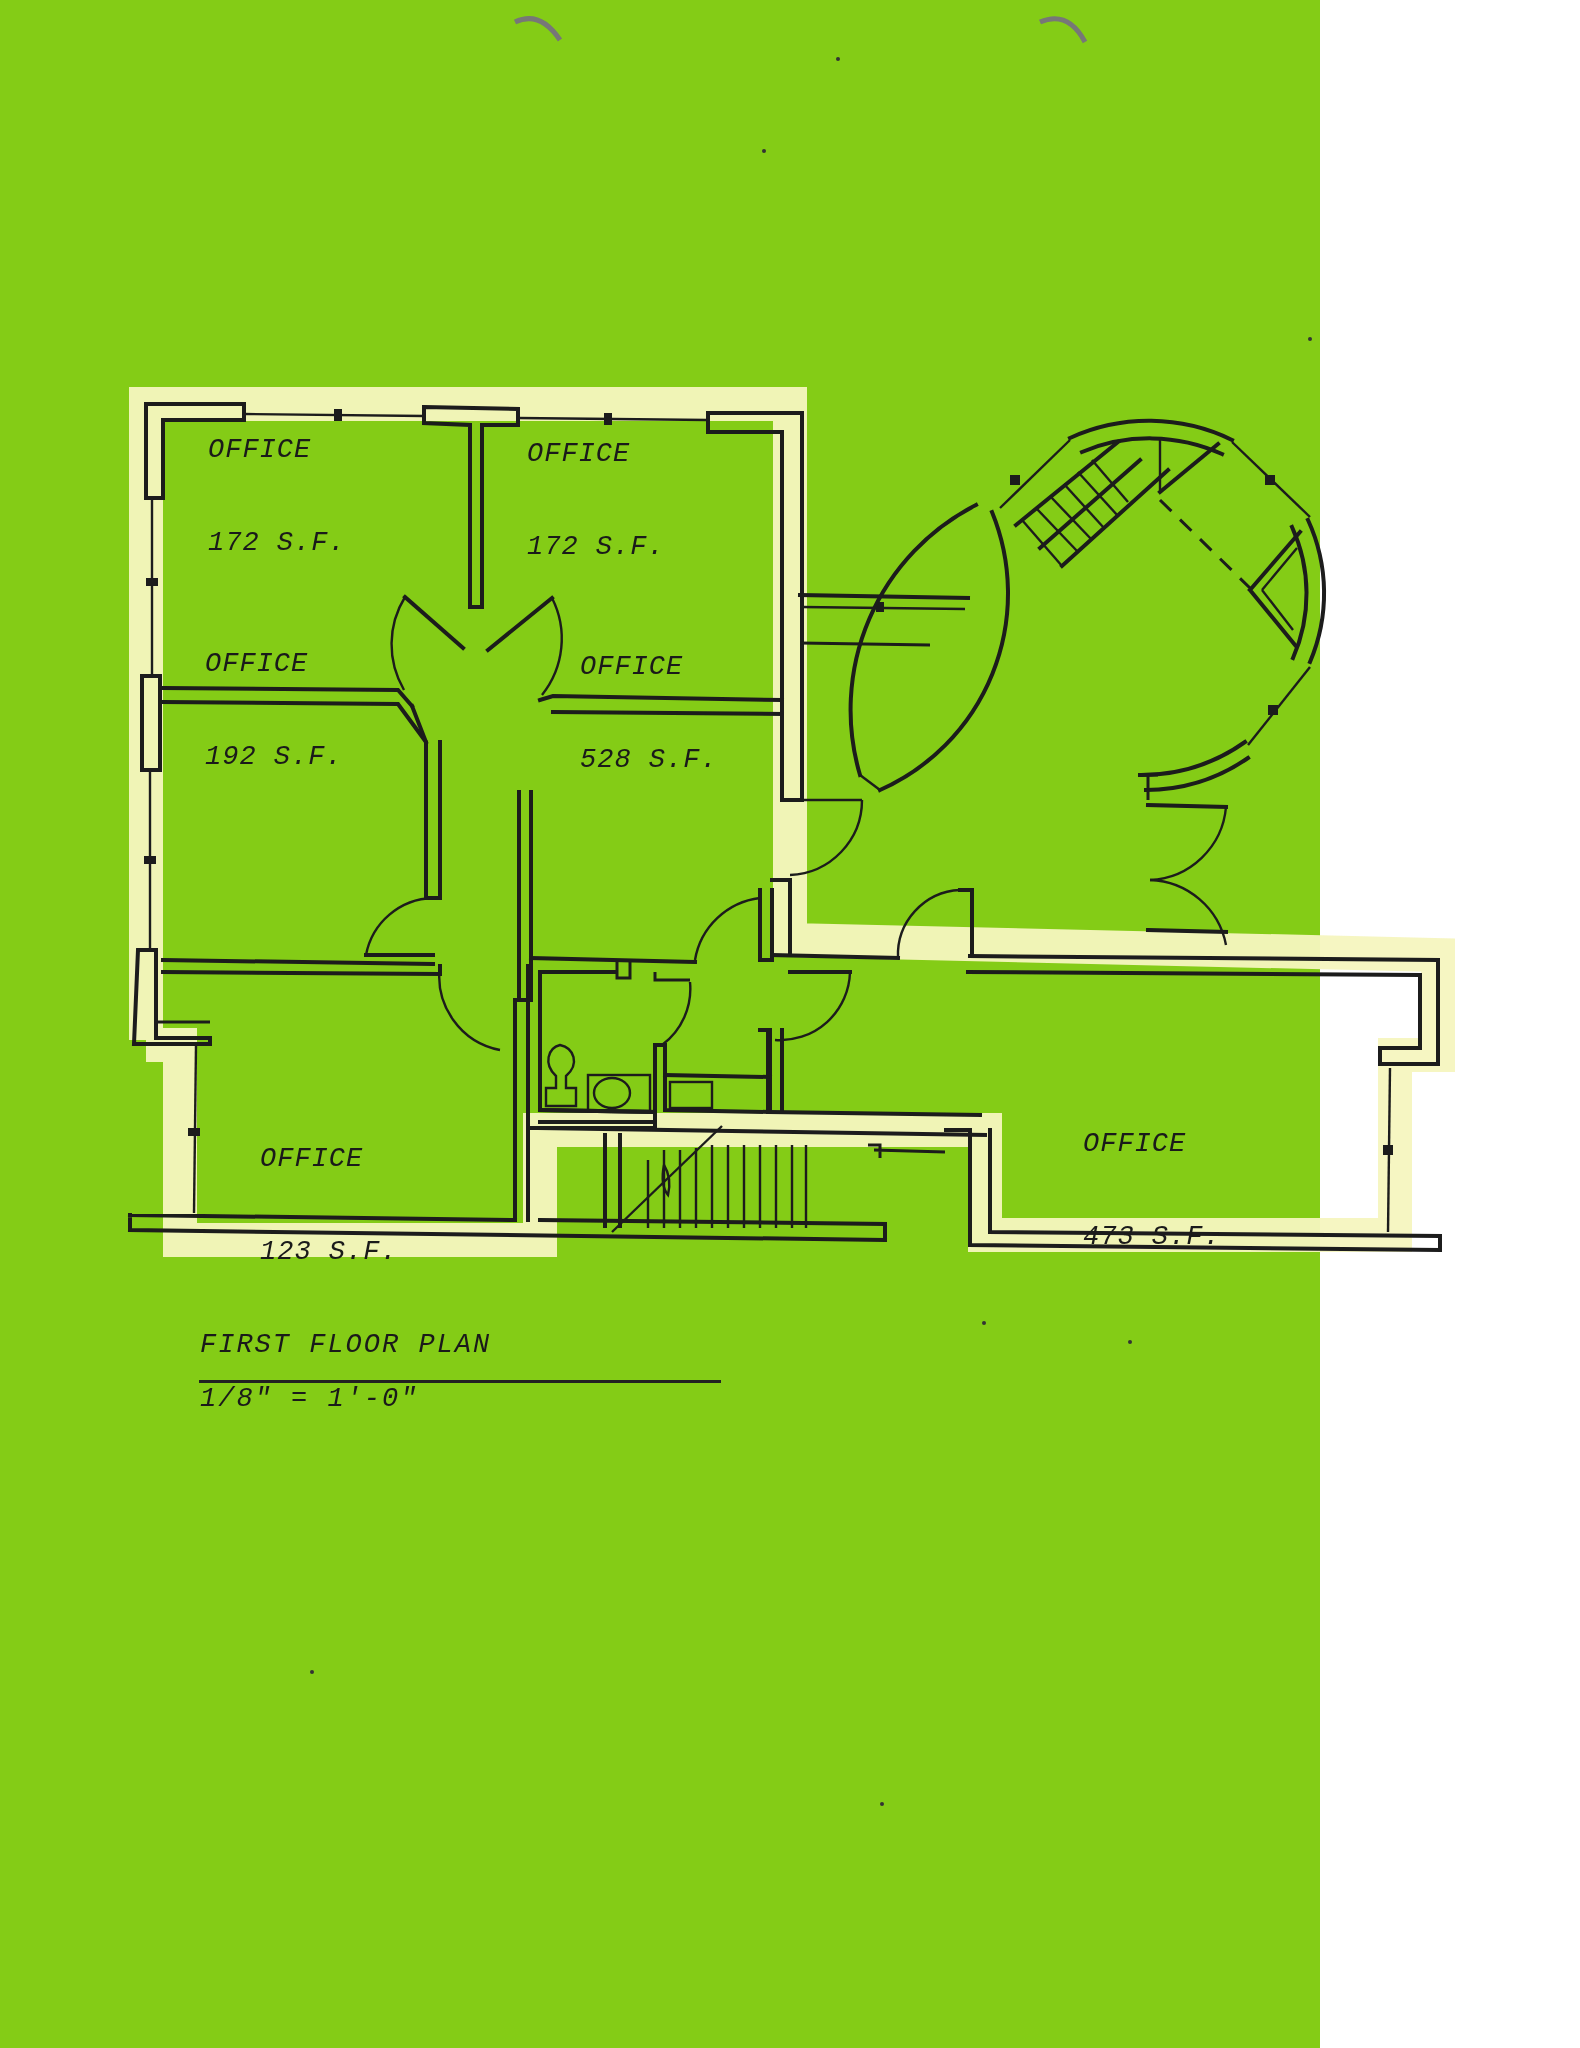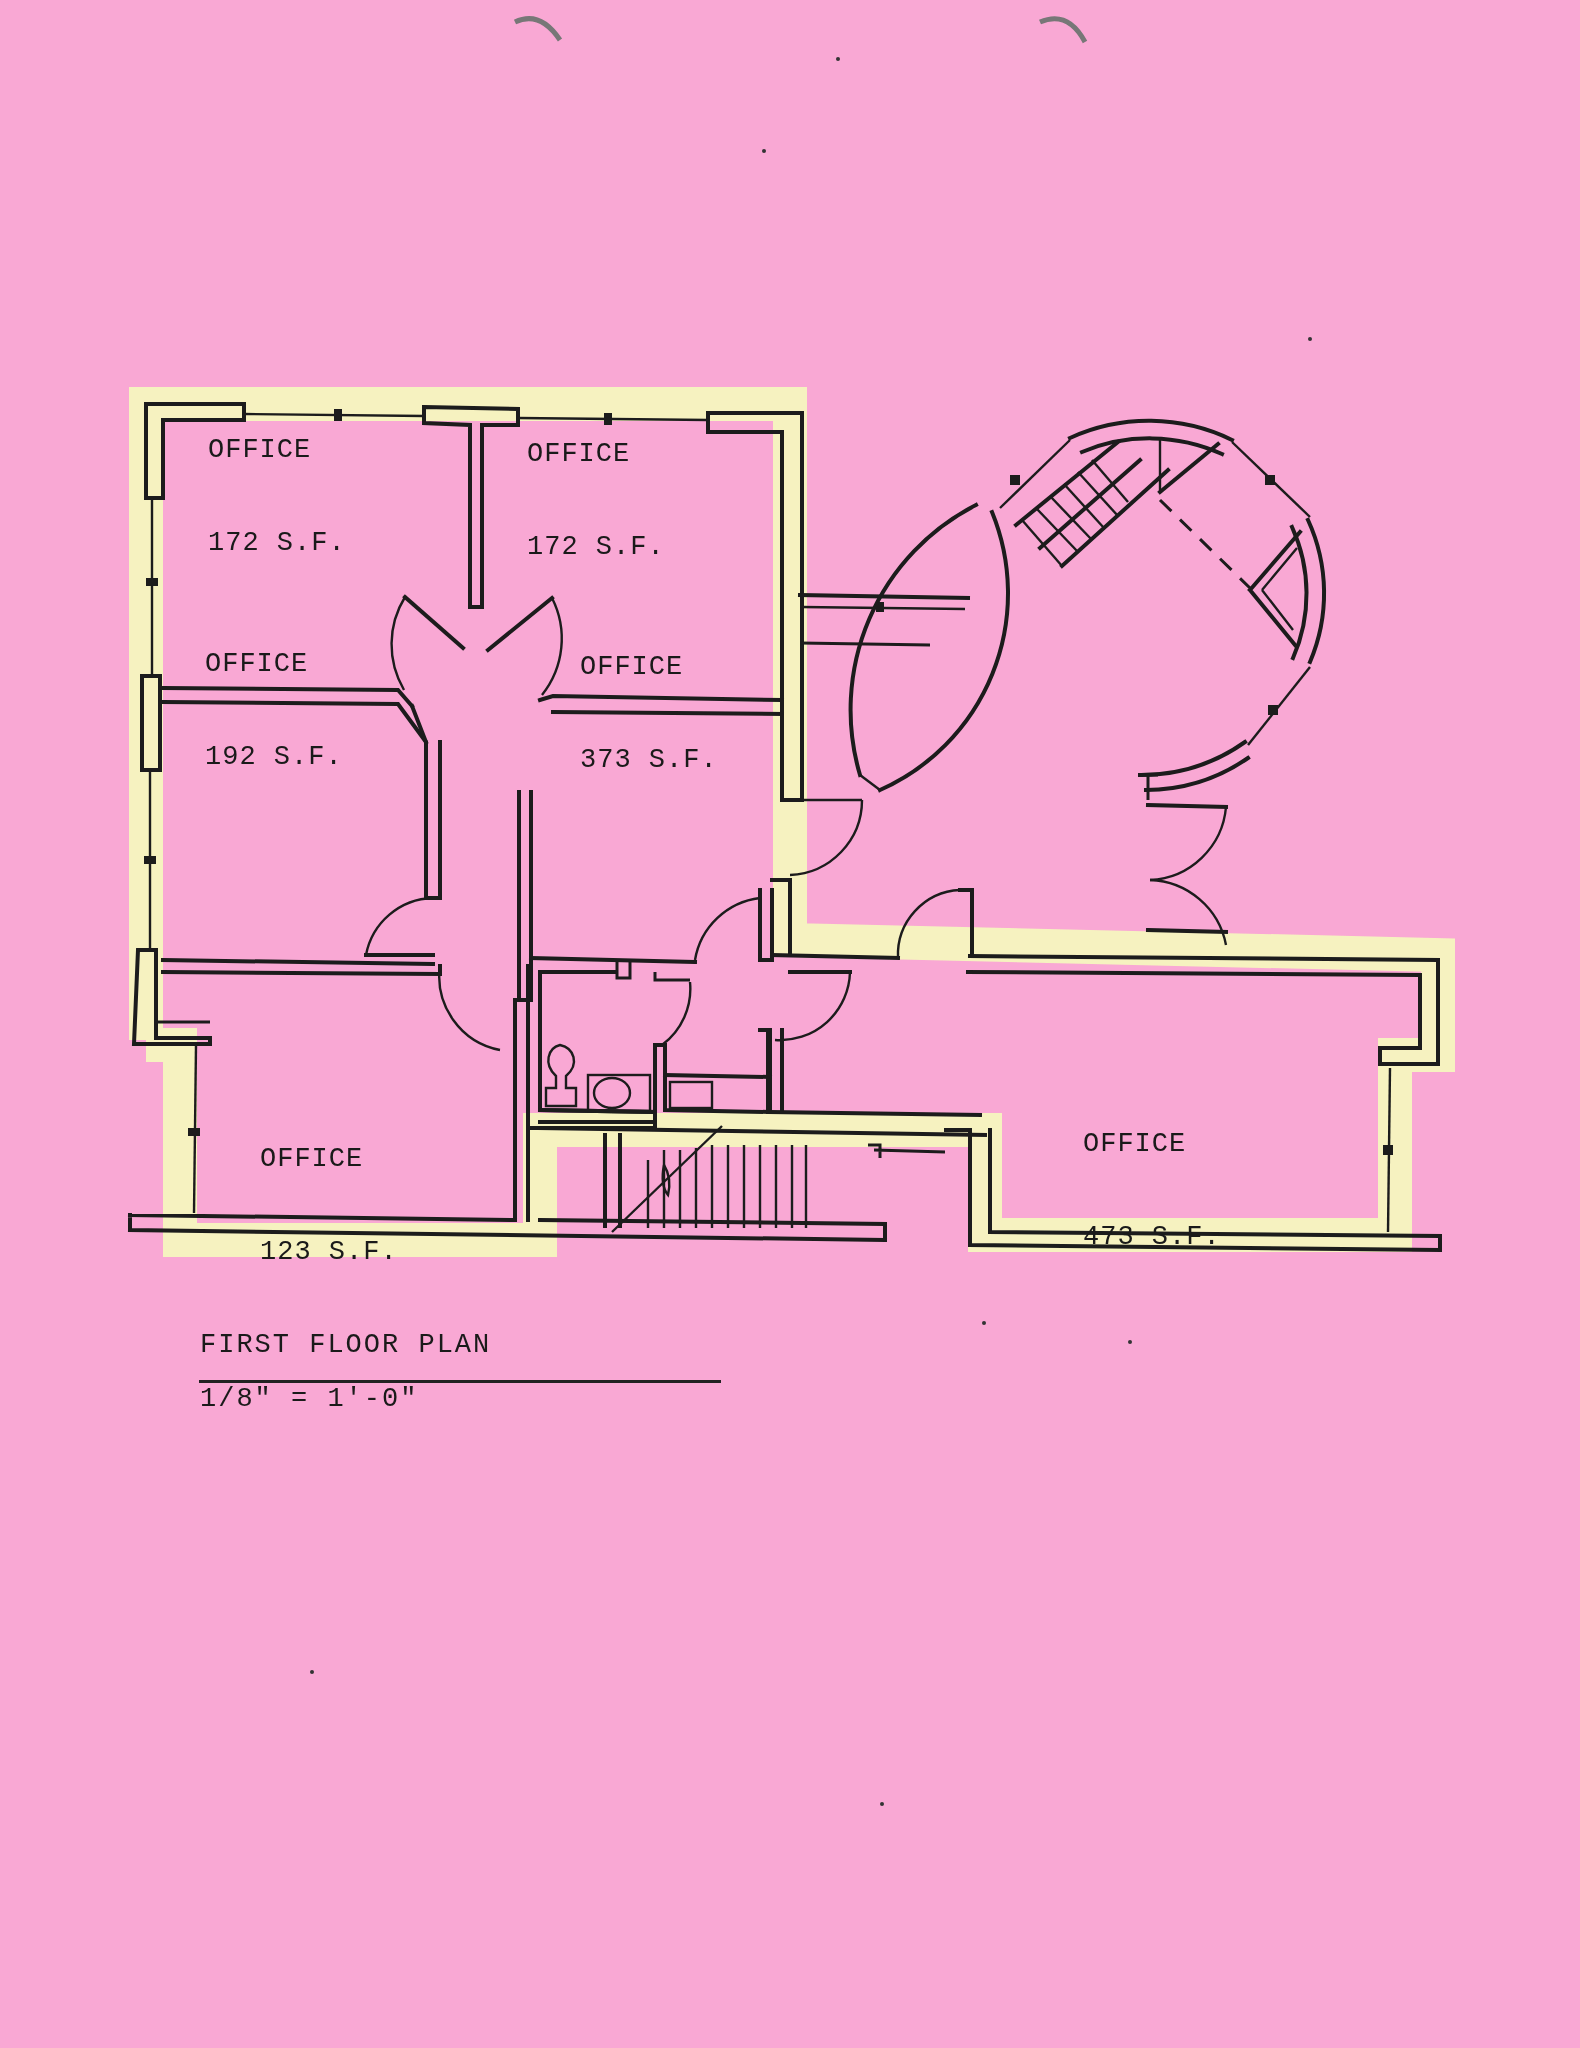--- a/index.html
+++ b/index.html
@@ -1,17 +1,17 @@
 <!DOCTYPE html>
 <html><head>
 <meta charset="utf-8">
 <style>
   html, body { margin: 0; padding: 0; background: #ffffff; }
   body { width: 1580px; height: 2048px; position: relative; overflow: hidden; }
-  .page { position: absolute; left: 0; top: 0; width: 1580px; height: 2048px; background: #f9a8d4; }
+  .page { position: absolute; left: 0; top: 0; width: 1320px; height: 2048px; background: #84cc16; font-style: italic; }
   svg.plan { position: absolute; left: 0; top: 0; }
   .w { fill: none; stroke: #1c1c1c; stroke-width: 4; stroke-linecap: square; stroke-linejoin: miter; }
   .wt { fill: none; stroke: #1c1c1c; stroke-width: 3; }
   .thin { fill: none; stroke: #1c1c1c; stroke-width: 2.4; }
   .dash { fill: none; stroke: #1c1c1c; stroke-width: 3; stroke-dasharray: 16 12; }
   .blk { fill: #1c1c1c; }
   .hl { fill: none; stroke: #f6f5bf; stroke-linecap: butt; stroke-linejoin: miter; opacity: 0.95; }
   .lbl {
     position: absolute;
     font-family: "Liberation Mono", "DejaVu Sans Mono", monospace;
@@ -226,21 +226,21 @@
   <div class="lbl" style="left:527px; top:377px;">
     <span>OFFICE</span>
     <span>172 S.F.</span>
   </div>
   <div class="lbl" style="left:205px; top:587px;">
     <span>OFFICE</span>
     <span>192 S.F.</span>
   </div>
   <div class="lbl" style="left:580px; top:590px;">
     <span>OFFICE</span>
-    <span>373 S.F.</span>
+    <span>528 S.F.</span>
   </div>
   <div class="lbl" style="left:260px; top:1082px;">
     <span>OFFICE</span>
     <span>123 S.F.</span>
   </div>
   <div class="lbl" style="left:1083px; top:1067px;">
     <span>OFFICE</span>
     <span>473 S.F.</span>
   </div>
 

